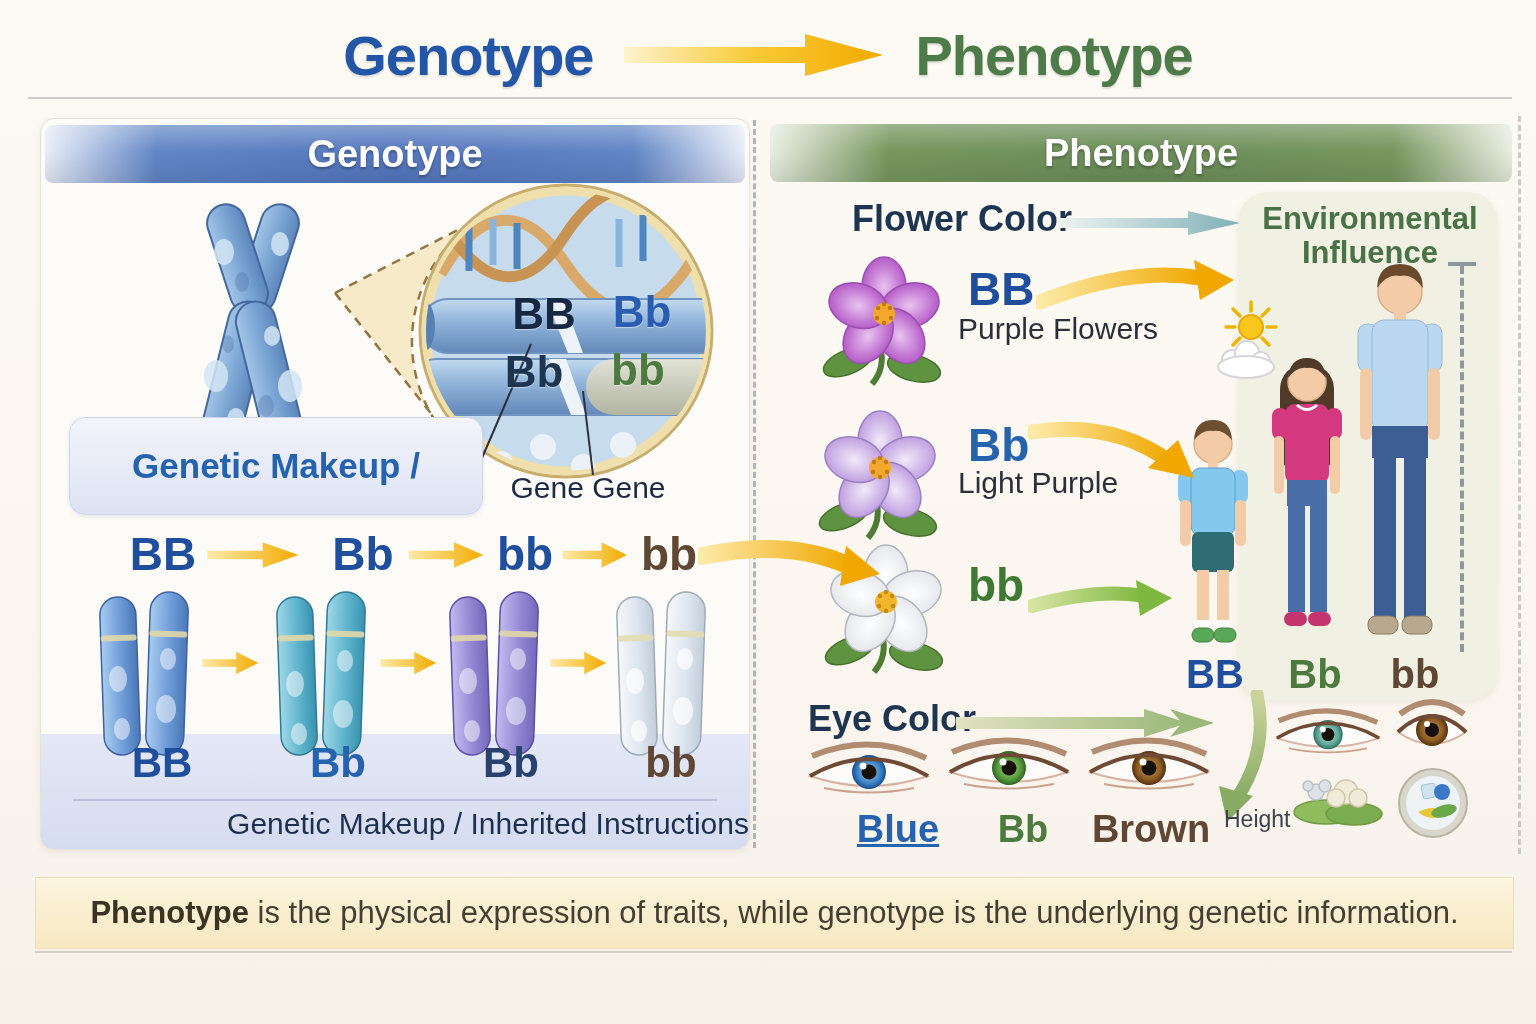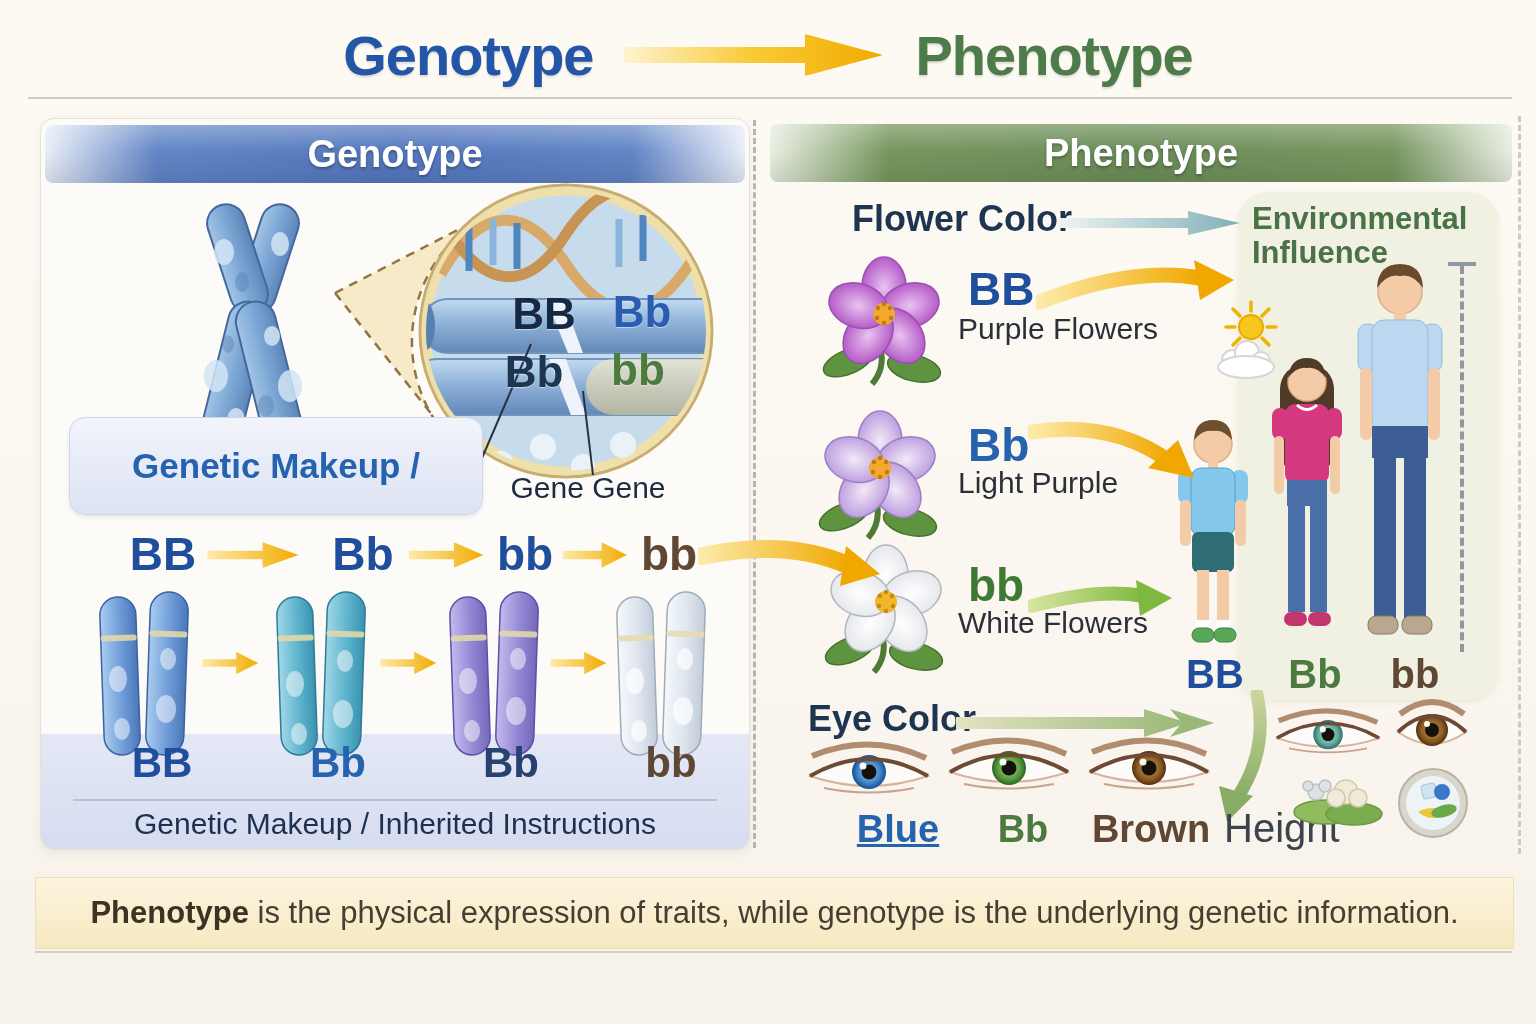--- a/index.html
+++ b/index.html
@@ -28,33 +28,33 @@
   .gene-locus{font-size:30px;color:#1d2b45;width:190px;text-align:center;}
 
   .makeup-box{background:linear-gradient(180deg,#f2f4fb,#dde3f4);border-radius:16px;
               border:1px solid #cfd6ea;box-shadow:0 2px 4px rgba(80,90,130,.12);}
   .makeup-box .l1{font-size:35px;font-weight:bold;}
   .makeup-box .l2{font-size:35px;}
 
   .seq-label{font-size:46px;font-weight:bold;width:80px;text-align:center;}
   .strip{background:linear-gradient(180deg,#e4e8f6,#d6dcf0);border-radius:0 0 13px 13px;}
   .pair-label{font-size:42px;font-weight:bold;width:90px;text-align:center;}
-  .strip-foot{font-size:30px;color:#1d3050;width:100%;text-align:center;}
+  .strip-foot{font-size:30px;color:#1d3050;width:100%;text-align:right;}
 
   .v-dash{border-left:3px dashed #b5b5b3;}
 
   
   .sec-title{font-size:36px;font-weight:bold;}
   .env-card{background:#f0f1e3;border-radius:30px;box-shadow:0 2px 6px rgba(100,100,70,.10);}
   .env-title{font-size:31px;font-weight:600;line-height:1.1;}
   .geno-big{font-size:46px;font-weight:bold;}
   .pheno-label{font-size:30px;color:#2a2f38;}
   .eye-label{font-size:38px;font-weight:bold;text-align:center;}
   .people-label{font-size:40px;font-weight:bold;text-align:center;width:70px;}
-  .height-label{font-size:40px;color:#3d434d;}
+  .height-label{font-size:23px;color:#3d434d;}
 
   .caption-bar{background:linear-gradient(180deg,#fcf4de,#f6e8c0);border:1px solid #ece0bc;border-radius:0;}
   .caption-text{font-size:31px;color:#453e33;}
   .caption-text b{color:#3b3425;}
   .bottom-line{background:#d3cfc7;}
 </style>
 </head>
 <body>
 
 <div id="page">
@@ -319,21 +319,21 @@
     <span class="abs pair-label" style="left: 585px; top: 620px; color: rgb(95, 71, 51);">bb</span>
     <div class="abs" style="left:32px;top:680px;width:644px;height:2px;background:#b9c0d8;"></div>
     <span class="abs strip-foot" style="left:0;top:688px;">Genetic Makeup / Inherited Instructions</span>
   </div>
 
   <div class="abs v-dash" style="left:753px;top:120px;height:728px;"></div>
 
   <div class="abs ctr hdr hdr-green" style="left:770px;top:124px;width:742px;">Phenotype</div>
 
   <div class="abs env-card" style="left:1238px;top:192px;width:260px;height:508px;"></div>
-  <div class="abs env-title" style="left: 1252px; top: 202px; width: 236px; color: rgb(74, 114, 71);">
+  <div class="abs env-title" style="left: 1252px; top: 202px; width: 236px; color: rgb(74, 114, 71); text-align: center;">
     <span>Environmental</span><br>
     <span>Influence</span>
   </div>
 
   <span class="abs sec-title" style="left: 852px; top: 198px; color: rgb(29, 53, 80);">Flower Color</span>
   <svg class="abs" style="left:1058px;top:208px;" width="188" height="30" viewBox="0 0 188 30">
     <defs>
         <linearGradient id="tealg" x1="0" y1="0" x2="1" y2="0">
           <stop offset="0" stop-color="#f0f4f2"></stop>
           <stop offset="1" stop-color="#7fb0b8"></stop>
@@ -522,21 +522,20 @@
         <linearGradient id="fa2" x1="0" y1="0" x2="1" y2="0">
           <stop offset="0" stop-color="#fdeaa8"></stop>
           <stop offset="1" stop-color="#f0a800"></stop>
         </linearGradient>
       </defs>
     <path d="M4 16 Q85 4 142 46" fill="none" stroke="url(#fa2)" stroke-width="15" stroke-linecap="round"></path>
     <polygon points="166,62 150,24 120,52" fill="#f0a800"></polygon>
   </svg>
 
   <span class="abs geno-big" style="left: 968px; top: 558px; color: rgb(62, 122, 51);">bb</span>
-  <span class="abs pheno-label" style="left:958px;top:606px;">White Flowers</span>
   <svg class="abs" style="left:1028px;top:576px;" width="146" height="46" viewBox="0 0 146 46">
     <defs>
         <linearGradient id="fa3" x1="0" y1="0" x2="1" y2="0">
           <stop offset="0" stop-color="#d6e4a0"></stop>
           <stop offset="1" stop-color="#7fb840"></stop>
         </linearGradient>
       </defs>
     <path d="M4 30 Q70 12 116 20" fill="none" stroke="url(#fa3)" stroke-width="14" stroke-linecap="round"></path>
     <polygon points="144,22 108,4 112,40" fill="#7fb840"></polygon>
   </svg>

